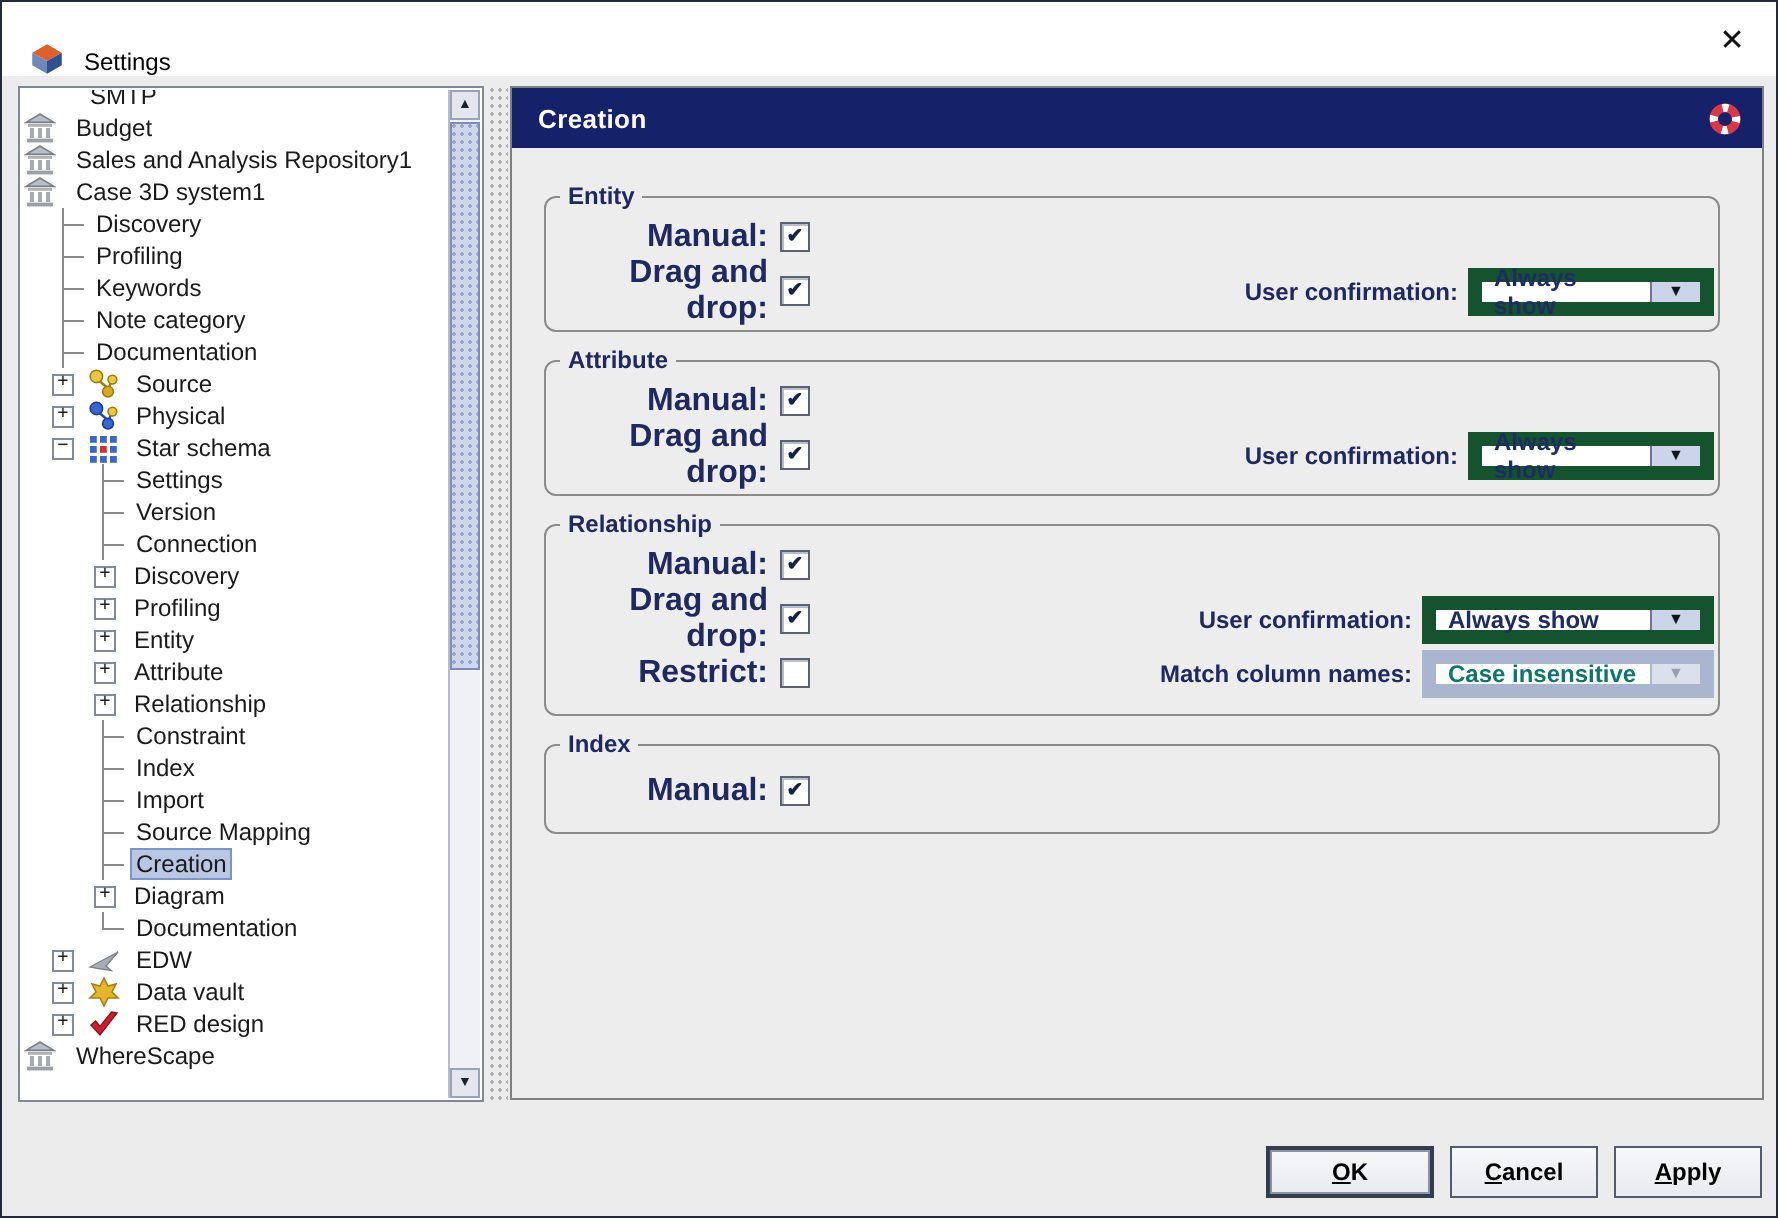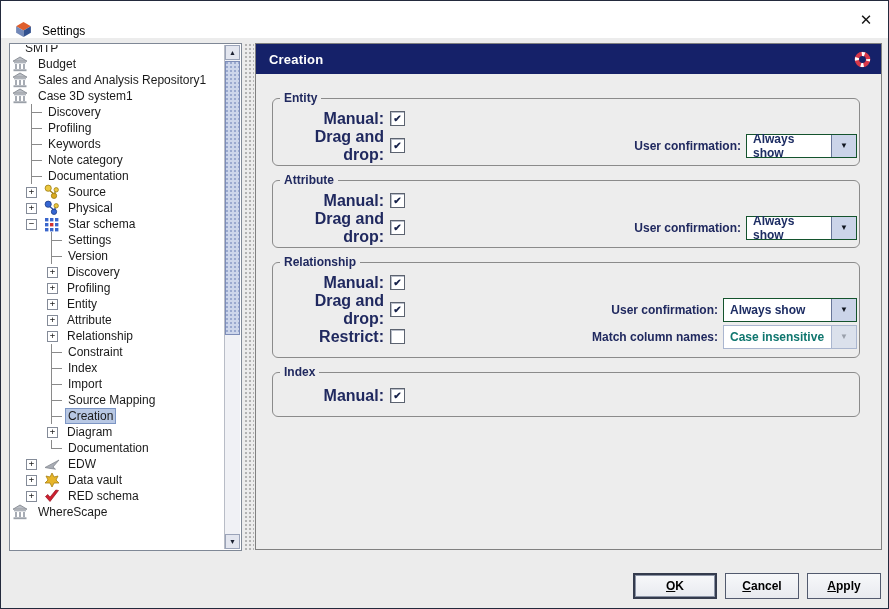--- a/index.html
+++ b/index.html
@@ -7,21 +7,21 @@
   
   .titlebar{position:absolute;left:0;top:0;right:0;height:37px;background:#ffffff;display:flex;align-items:flex-end;padding-left:13px;box-sizing:border-box;}
   .titlebar .logo{width:19px;height:17px;}
   .titlebar .ttext{font-size:12px;color:#000;margin-left:9px;}
   .closebtn{position:absolute;right:10px;top:7px;width:24px;height:24px;display:flex;align-items:center;justify-content:center;font-size:15px;color:#111;cursor:pointer;}
   
   .treepanel{position:absolute;left:8px;top:42px;width:233px;height:508px;background:#fff;border:1px solid #7f8896;box-sizing:border-box;overflow:hidden;}
   .treeview{position:absolute;left:1px;top:1px;right:17px;bottom:1px;overflow:hidden;font-size:12px;color:#1a1a1a;}
   .trow{height:16px;display:flex;align-items:center;white-space:nowrap;cursor:default;}
   .trow.clipped{margin-top:-5px;}
-  .l-top{padding-left:12px;}
+  .l-top{padding-left:12px;margin-left:20px;}
   .l-bank{padding-left:1px;}
   .l-1{padding-left:20px;}
   .l-mol{padding-left:15px;}
   .l-2{padding-left:40px;}
   .l-2p{padding-left:36px;}
   .ticon{width:16px;height:16px;margin-right:6px;flex:0 0 auto;}
   .l-bank .ticon{margin-right:8px;}
   .exp{width:9px;height:9px;border:1px solid #848b98;background:#fff;font-size:9px;line-height:7px;text-align:center;color:#222;margin-right:7px;flex:0 0 auto;font-family:"DejaVu Sans Mono",monospace;}
   .tick{position:relative;width:12px;height:16px;margin-right:3px;flex:0 0 auto;}
   .tick::before{content:"";position:absolute;left:0;top:0;bottom:0;border-left:1px solid #8a8a8a;}
@@ -43,21 +43,21 @@
   .rheader .htitle{font-size:13px;font-weight:bold;letter-spacing:.2px;}
   .rheader .help{margin-left:auto;width:17px;height:17px;cursor:pointer;}
   .rcontent{padding:24px 21px 0 16px;}
   .group{position:relative;border:1px solid #8b8b8b;border-radius:6px;margin-bottom:14px;padding:6px 2px 8px 0;box-sizing:border-box;}
   .group-title{position:absolute;top:-8px;left:7px;background:#ededed;padding:0 4px;font-size:12px;font-weight:bold;color:#20295f;line-height:14px;}
   .row{display:flex;align-items:center;height:27px;}
   .lblcol{width:111px;text-align:right;font-size:16px;font-weight:bold;color:#20295f;flex:0 0 auto;}
   .cb{width:13px;height:13px;margin-left:6px;border:1px solid #5c6370;background:#fff;box-shadow:inset 1px 1px 0 #b9bec9;display:flex;align-items:center;justify-content:center;font-size:10px;line-height:10px;color:#16214a;font-weight:bold;flex:0 0 auto;cursor:pointer;}
   .rgt{margin-left:auto;display:flex;align-items:center;}
   .rlbl{font-size:12px;font-weight:bold;color:#20295f;margin-right:5px;}
-  .combo{display:flex;height:24px;border:1px solid #14532d;background:#fff;box-sizing:border-box;cursor:pointer;}
+  .combo{display:flex;height:24px;border:7px solid #14532d;background:#fff;box-sizing:border-box;cursor:pointer;}
   .combo-val{display:flex;align-items:center;padding:0 6px;font-size:12px;font-weight:bold;color:#1d2d63;}
   .combo.sm .combo-val{width:72px;}
   .combo.lg .combo-val{width:95px;}
   .combo-btn{width:24px;background:#cbd4e9;border-left:1px solid #68769a;display:flex;align-items:center;justify-content:center;font-size:8px;color:#10151f;}
   .combo.disabled{border-color:#aab6cf;}
   .combo.disabled .combo-val{color:#0f766e;}
   .combo.disabled .combo-btn{color:#9aa0ab;background:#dbe1ec;border-left-color:#aab6cf;}
   
   .footer{position:absolute;right:7px;bottom:9px;display:flex;gap:8px;}
   .btn{height:26px;min-width:74px;box-sizing:border-box;background:linear-gradient(#f7f8fa,#e8eaef);border:1px solid #525a6e;font-size:12px;font-weight:bold;color:#000;display:flex;align-items:center;justify-content:center;cursor:pointer;font-family:"Liberation Sans",sans-serif;}
@@ -177,20 +177,24 @@
           <span class="tlabel">Star schema</span>
         </div>
         <div class="trow l-2">
           <span class="tick mid"></span>
           <span class="tlabel">Settings</span>
         </div>
         <div class="trow l-2">
           <span class="tick mid"></span>
           <span class="tlabel">Version</span>
         </div>
+        <div class="trow l-2">
+          <span class="tick mid"></span>
+          <span class="tlabel">Connection</span>
+        </div>
         <div class="trow l-2p">
           <span class="exp">+</span>
           <span class="tlabel">Discovery</span>
         </div>
         <div class="trow l-2p">
           <span class="exp">+</span>
           <span class="tlabel">Profiling</span>
         </div>
         <div class="trow l-2p">
           <span class="exp">+</span>
@@ -244,21 +248,21 @@
           <svg viewBox="0 0 16 16" class="ticon">
             <path d="M8 1 L10 5 L14 4 L12 8 L15 11 L10 11 L8 15 L6 11 L1 11 L4 8 L2 4 L6 5 Z" fill="#e7b52a" stroke="#a67f10" stroke-width="0.8"></path>
           </svg>
           <span class="tlabel">Data vault</span>
         </div>
         <div class="trow l-mol">
           <span class="exp">+</span>
           <svg viewBox="0 0 16 16" class="ticon">
             <path d="M1.5 8.5 L6 13.5 L14.5 2.5 L11.8 2 L6 9.2 L3.8 6.5 Z" fill="#cf1f2f" stroke="#8f0f1c" stroke-width="0.7"></path>
           </svg>
-          <span class="tlabel">RED schema</span>
+          <span class="tlabel">RED design</span>
         </div>
         <div class="trow l-bank">
           <svg viewBox="0 0 16 16" class="ticon">
             <polygon points="8,1 15,5.2 1,5.2" fill="#b9bdc4" stroke="#7b8088" stroke-width="0.8"></polygon>
             <rect x="2" y="6" width="12" height="1.4" fill="#aeb3bb"></rect>
             <rect x="3" y="8" width="2" height="5" fill="#a7acb4"></rect>
             <rect x="7" y="8" width="2" height="5" fill="#a7acb4"></rect>
             <rect x="11" y="8" width="2" height="5" fill="#a7acb4"></rect>
             <rect x="1.5" y="13.3" width="13" height="1.9" fill="#9aa0a8"></rect>
           </svg>

